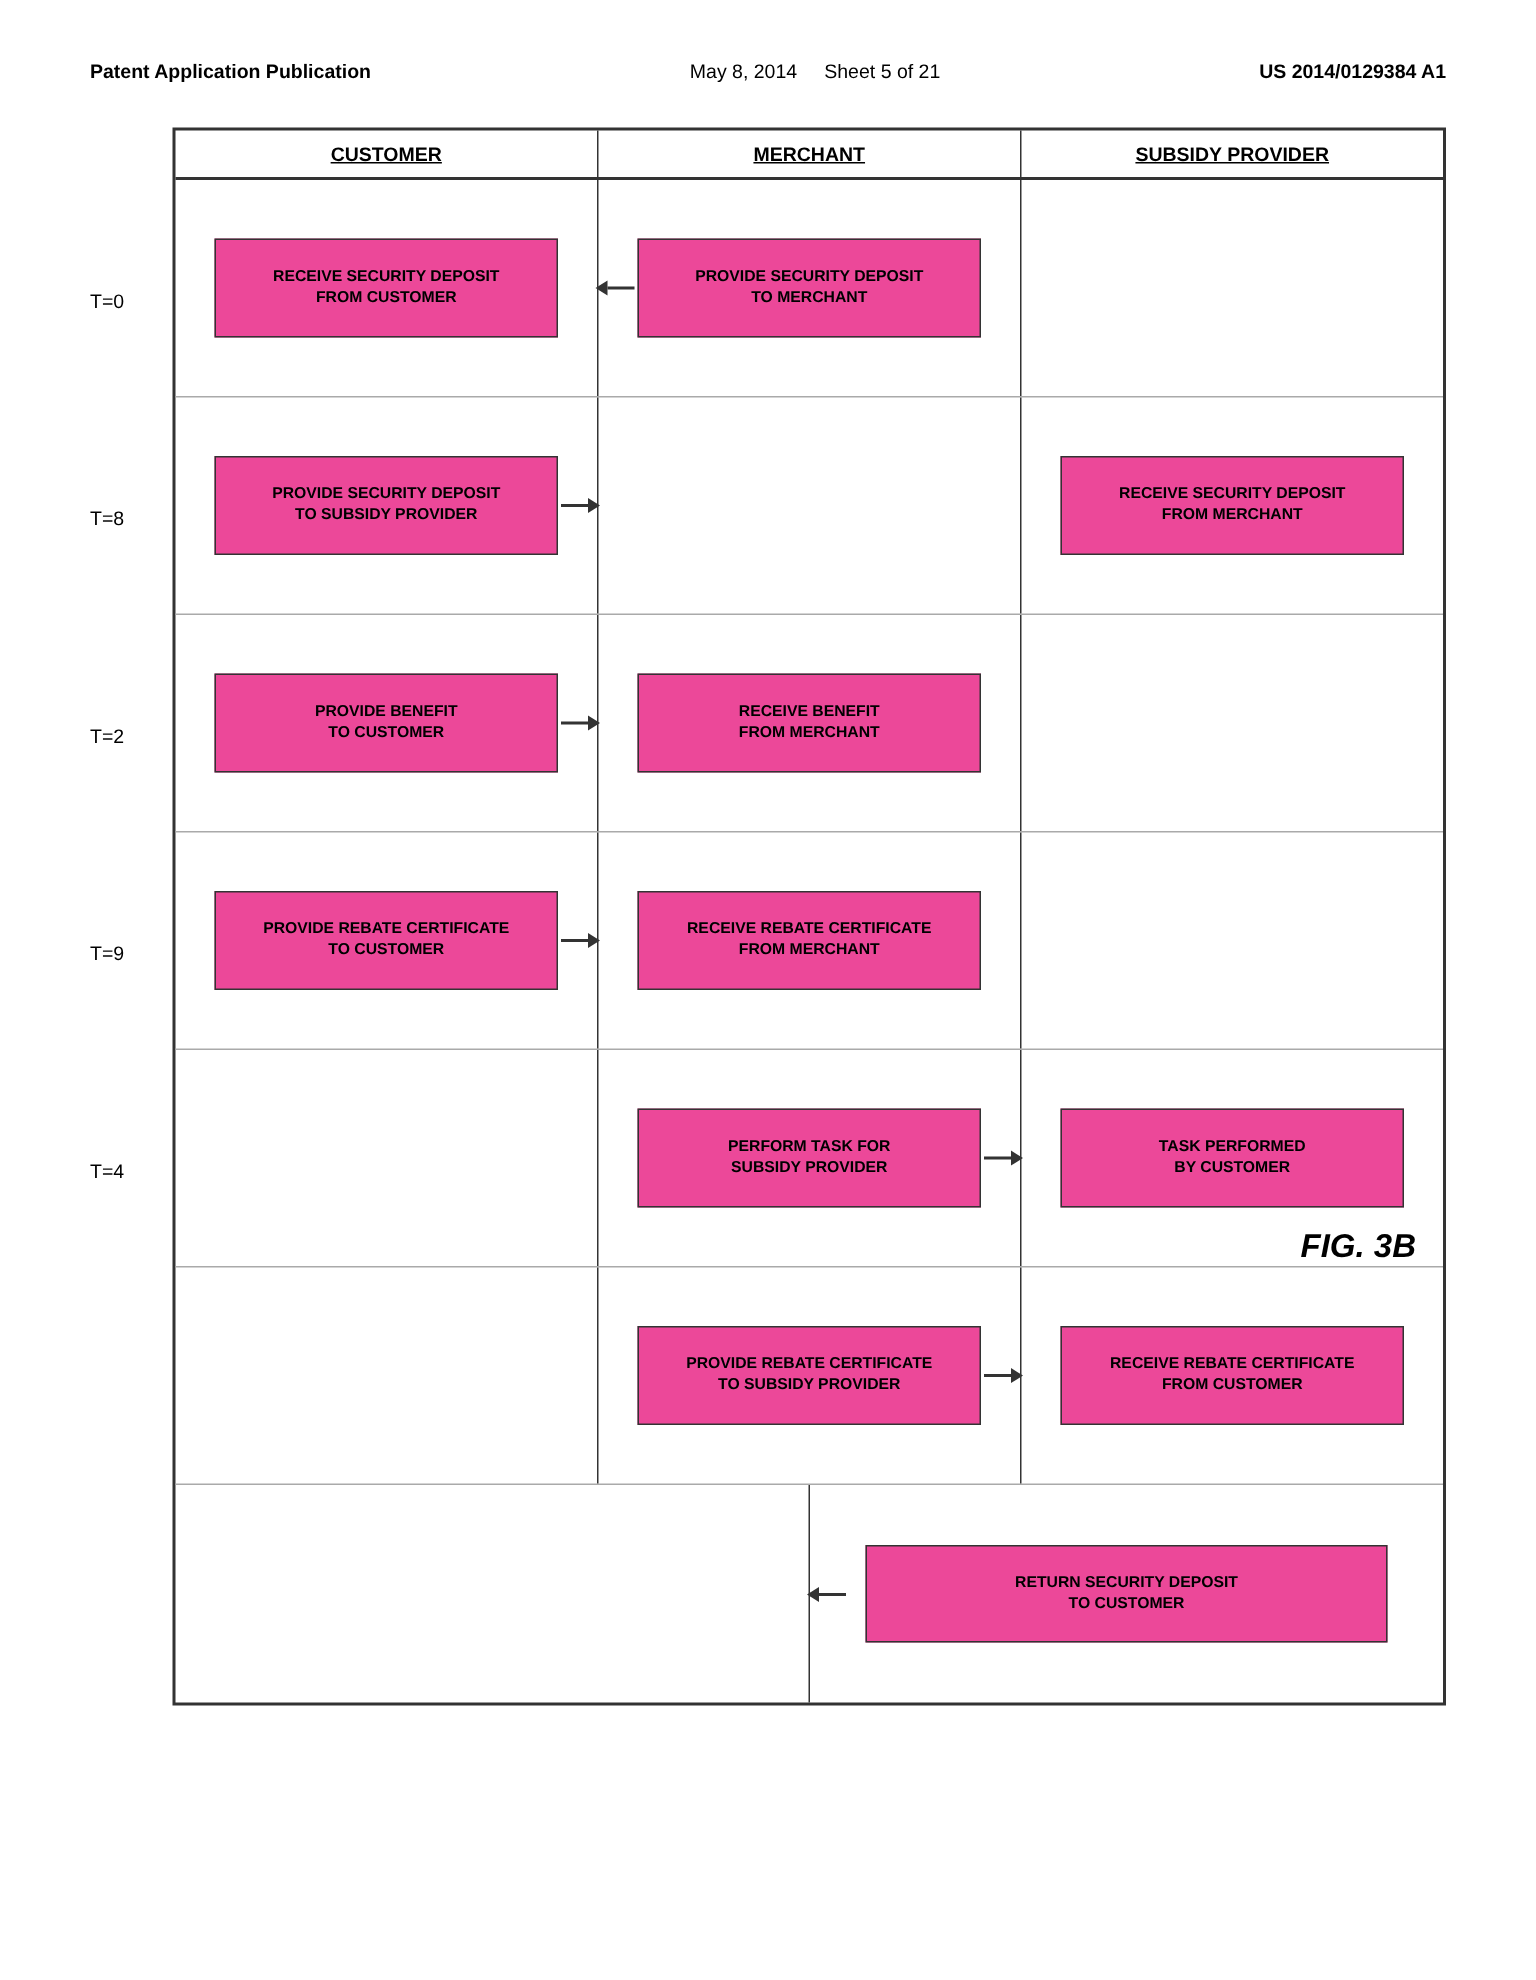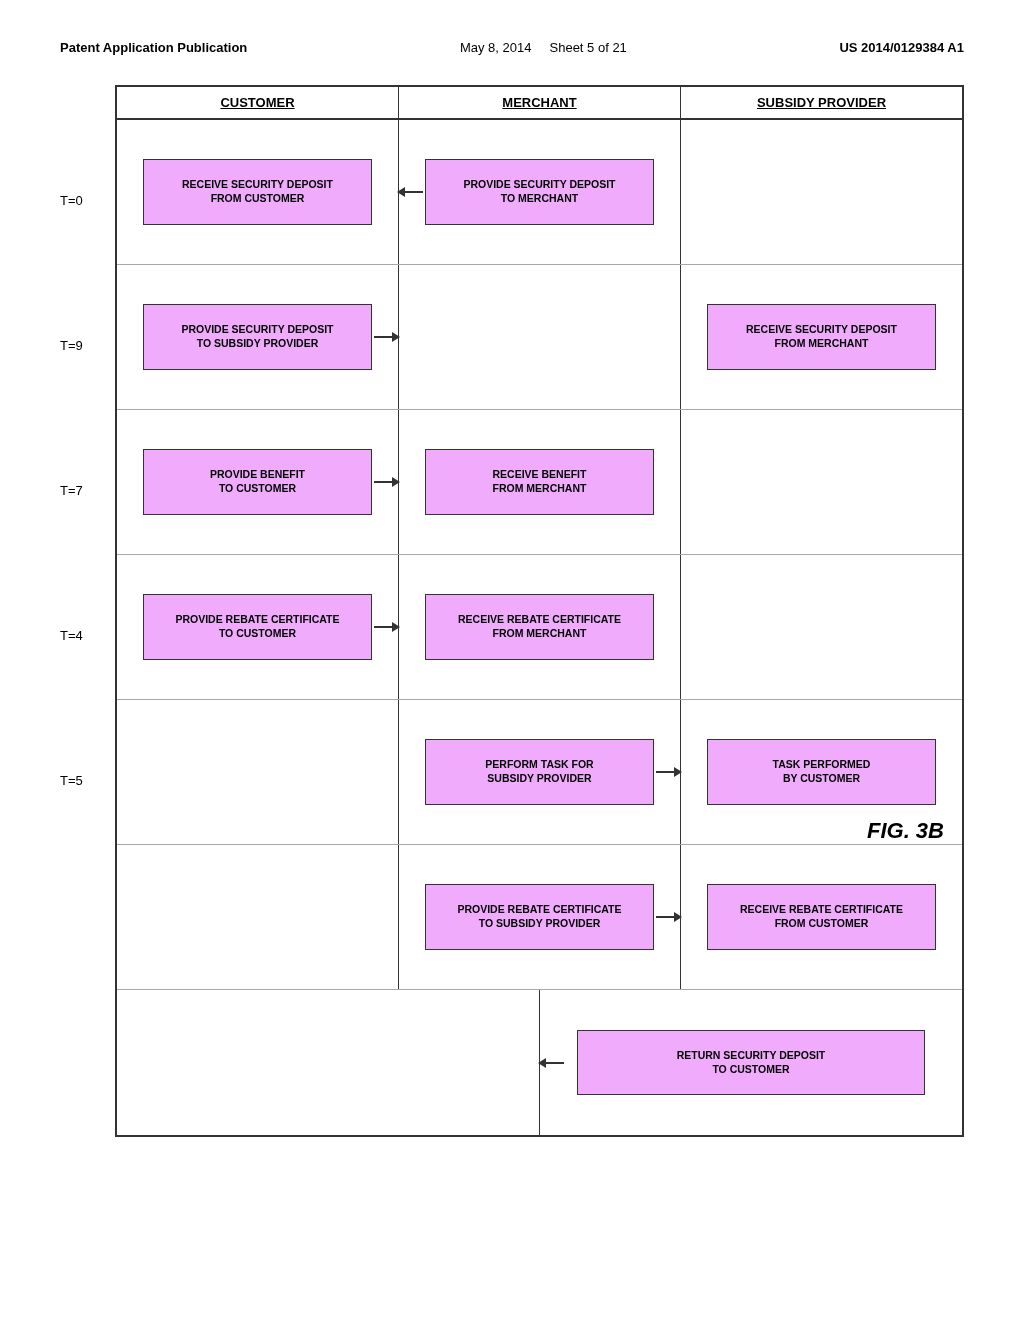--- a/index.html
+++ b/index.html
@@ -120,21 +120,21 @@
     }
 
     
     .proc-box {
       border: 1.5px solid #333;
       padding: 18px 8px;
       text-align: center;
       font-size: 10.5px;
       font-weight: bold;
       line-height: 1.3;
-      background: #f0abfc;
+      background: #ec4899;
       width: 85%;
     }
 
     
     .fig-label {
       position: absolute;
       bottom: 80px;
       right: 80px;
       font-size: 22px;
       font-weight: bold;
@@ -163,24 +163,24 @@
       <span>Sheet 5 of 21</span>
     </div>
     <div class="header-right">US 2014/0129384 A1</div>
   </div>
 
   <div class="diagram-container">
 
     <div class="time-axis">
       <div class="time-label" style="height:50px; align-items:center; padding-top:0;"></div>
       <div class="time-label">T=0</div>
+      <div class="time-label">T=8</div>
+      <div class="time-label">T=2</div>
       <div class="time-label">T=9</div>
-      <div class="time-label">T=7</div>
       <div class="time-label">T=4</div>
-      <div class="time-label">T=5</div>
     </div>
 
     <div class="diagram-grid">
 
       <div class="col-headers">
         <div class="col-header">CUSTOMER</div>
         <div class="col-header">MERCHANT</div>
         <div class="col-header">SUBSIDY PROVIDER</div>
       </div>
 

